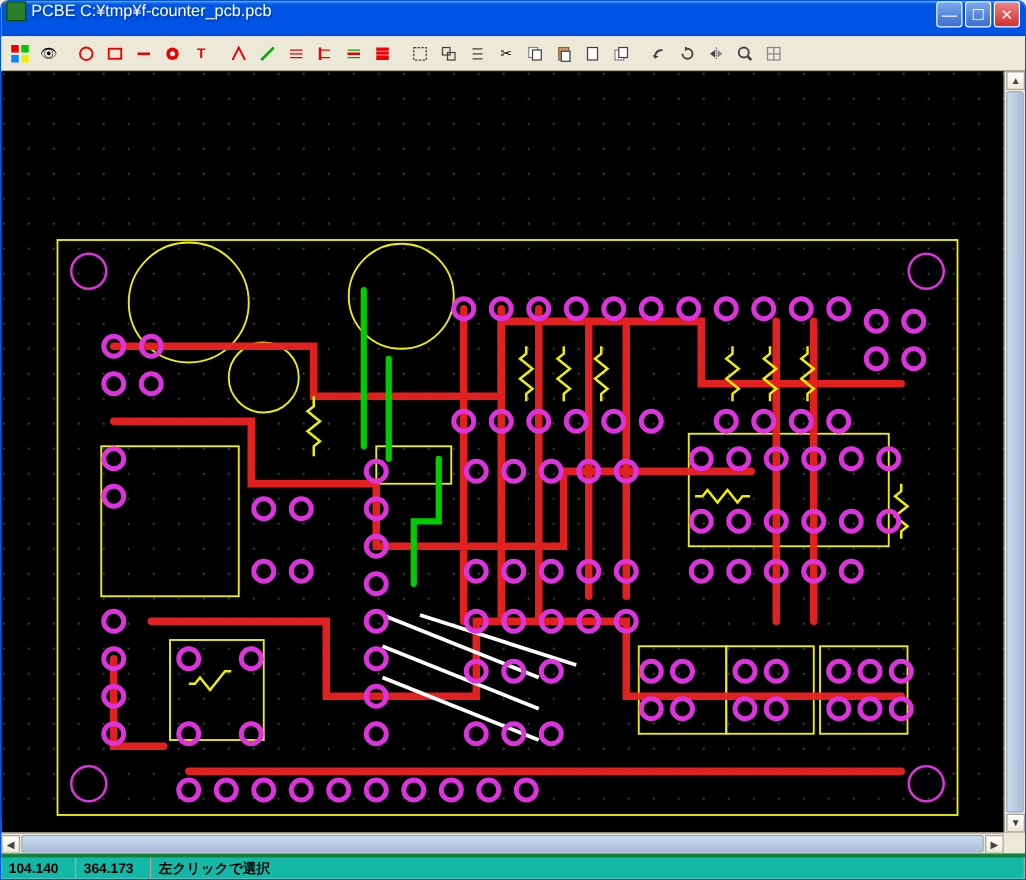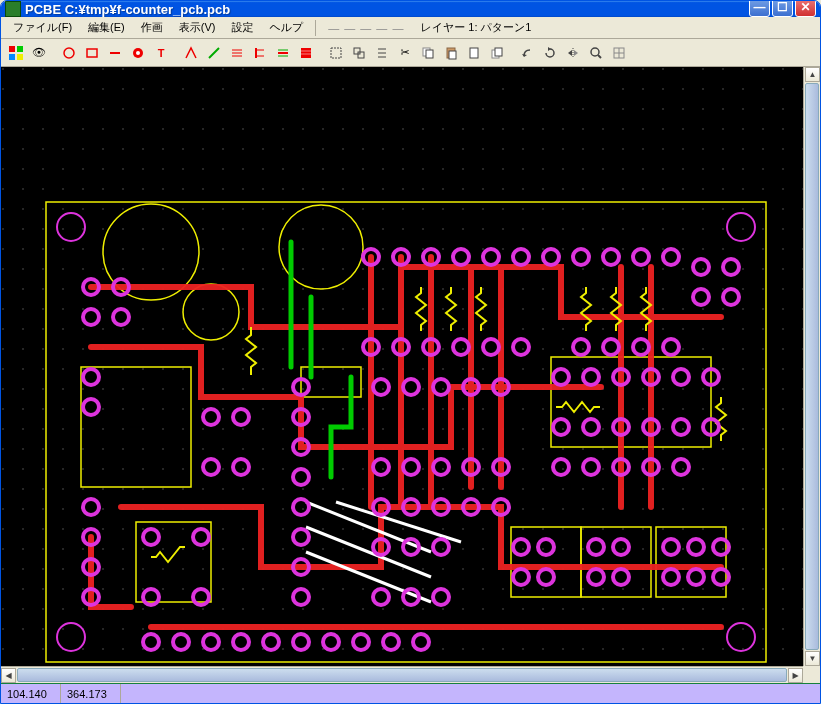--- a/index.html
+++ b/index.html
@@ -1,18 +1,18 @@
 <!DOCTYPE html>
 <html><head>
 <meta charset="utf-8">
 <style>
 * { margin: 0; padding: 0; box-sizing: border-box; }
 body { font-family: "MS UI Gothic", Tahoma, sans-serif; font-size: 11px; background: #ece9d8; }
 .window { width: 821px; height: 704px; border: 1px solid #0054e3; border-radius: 7px 7px 0 0; overflow: hidden; display: flex; flex-direction: column; }
-.titlebar { height: 16px; background: linear-gradient(to bottom, #3c8cf0 0%, #0054e3 10%, #0054e3 90%, #0048c7 100%); display: flex; align-items: flex-end; padding: 0 4px; color: white; font-weight: bold; }
+.titlebar { height: 28px; background: linear-gradient(to bottom, #3c8cf0 0%, #0054e3 10%, #0054e3 90%, #0048c7 100%); display: flex; align-items: flex-start; padding: 0 4px; color: white; font-weight: normal; }
 .titlebar-icon { width: 16px; height: 16px; background: #2a7e2a; border: 1px solid #0a4a0a; margin-right: 4px; }
 .titlebar-text { flex: 1; text-shadow: 1px 1px 1px rgba(0,0,0,0.3); font-size: 13px; }
 .titlebar-buttons { display: flex; gap: 2px; }
 .tb-btn { width: 21px; height: 21px; border: 1px solid white; border-radius: 3px; display: flex; align-items: center; justify-content: center; font-family: Marlett, Arial; font-size: 12px; color: white; cursor: pointer; }
 .tb-min, .tb-max { background: linear-gradient(to bottom, #7ba7e8, #3c6fd0); }
 .tb-close { background: linear-gradient(to bottom, #f08080, #d03030); }
 .menubar { height: 22px; background: #ece9d8; display: flex; align-items: center; padding: 0 4px; border-bottom: 1px solid #aca899; }
 .menu-item { padding: 2px 8px; cursor: pointer; }
 .menu-sep { width: 1px; height: 16px; background: #aca899; margin: 0 4px; }
 .menu-lines { color: #888; padding: 0 8px; letter-spacing: 1px; }
@@ -22,52 +22,41 @@
 .tool-sep { width: 6px; }
 .canvas-area { flex: 1; background: #000; position: relative; overflow: hidden; }
 .scroll-v { position: absolute; right: 0; top: 0; bottom: 17px; width: 17px; background: #ece9d8; border-left: 1px solid #aca899; }
 .scroll-h { position: absolute; left: 0; right: 17px; bottom: 0; height: 17px; background: #ece9d8; border-top: 1px solid #aca899; }
 .scroll-corner { position: absolute; right: 0; bottom: 0; width: 17px; height: 17px; background: #ece9d8; }
 .sb-btn { width: 15px; height: 15px; background: linear-gradient(to bottom, #fff, #ece9d8); border: 1px solid #aca899; display: flex; align-items: center; justify-content: center; font-size: 8px; color: #444; cursor: pointer; }
 .sb-track-v { position: absolute; top: 16px; bottom: 16px; left: 1px; right: 1px; background: #f0ede0; }
 .sb-track-h { position: absolute; left: 16px; right: 16px; top: 1px; bottom: 1px; background: #f0ede0; }
 .sb-thumb-v { position: absolute; left: 0; right: 0; top: 0; height: 100%; background: linear-gradient(to right, #cde, #abd); border: 1px solid #8ab; border-radius: 2px; }
 .sb-thumb-h { position: absolute; top: 0; bottom: 0; left: 0; width: 100%; background: linear-gradient(to bottom, #cde, #abd); border: 1px solid #8ab; border-radius: 2px; }
-.statusbar { height: 20px; background: #c4b5fd; display: flex; align-items: center; border-top: 1px solid #15803d; }
+.statusbar { height: 20px; background: #14b8a6; display: flex; align-items: center; border-top: 3px solid #15803d; font-weight: bold; }
 .status-cell { padding: 1px 6px; border-right: 1px solid #aca899; height: 100%; display: flex; align-items: center; min-width: 60px; }
 .pcb-svg { position: absolute; top: 0; left: 0; }
 
 .ic-red { color: #e00; }
 </style>
 </head>
 <body>
 
 <div class="window">
 
   <div class="titlebar">
     <div class="titlebar-icon"></div>
     <div class="titlebar-text">PCBE   C:¥tmp¥f-counter_pcb.pcb</div>
     <div class="titlebar-buttons">
       <div class="tb-btn tb-min">—</div>
       <div class="tb-btn tb-max">☐</div>
       <div class="tb-btn tb-close">✕</div>
     </div>
   </div>
 
-  <div class="menubar">
-    <div class="menu-item">ファイル(F)</div>
-    <div class="menu-item">編集(E)</div>
-    <div class="menu-item">作画</div>
-    <div class="menu-item">表示(V)</div>
-    <div class="menu-item">設定</div>
-    <div class="menu-item">ヘルプ</div>
-    <div class="menu-sep"></div>
-    <div class="menu-lines">— — — — —</div>
-    <div class="layer-label">レイヤー 1: パターン1</div>
-  </div>
 
   <div class="toolbar">
     <div class="tool-btn">
         <svg width="16" height="16">
           <rect x="1" y="1" width="6" height="6" fill="#e00"></rect>
           <rect x="9" y="1" width="6" height="6" fill="#0c0"></rect>
           <rect x="1" y="9" width="6" height="6" fill="#08f"></rect>
           <rect x="9" y="9" width="6" height="6" fill="#ee0"></rect>
         </svg>
       </div>
@@ -425,15 +414,16 @@
           <div class="sb-thumb-h"></div>
         </div>
       <div class="sb-btn" style="position:absolute;right:0;top:1px">▶</div>
     </div>
     <div class="scroll-corner"></div>
   </div>
 
   <div class="statusbar">
     <div class="status-cell">104.140</div>
     <div class="status-cell">364.173</div>
+    <div class="status-cell" style="flex:1">左クリックで選択</div>
   </div>
 
 </div>
 
 </body></html>

